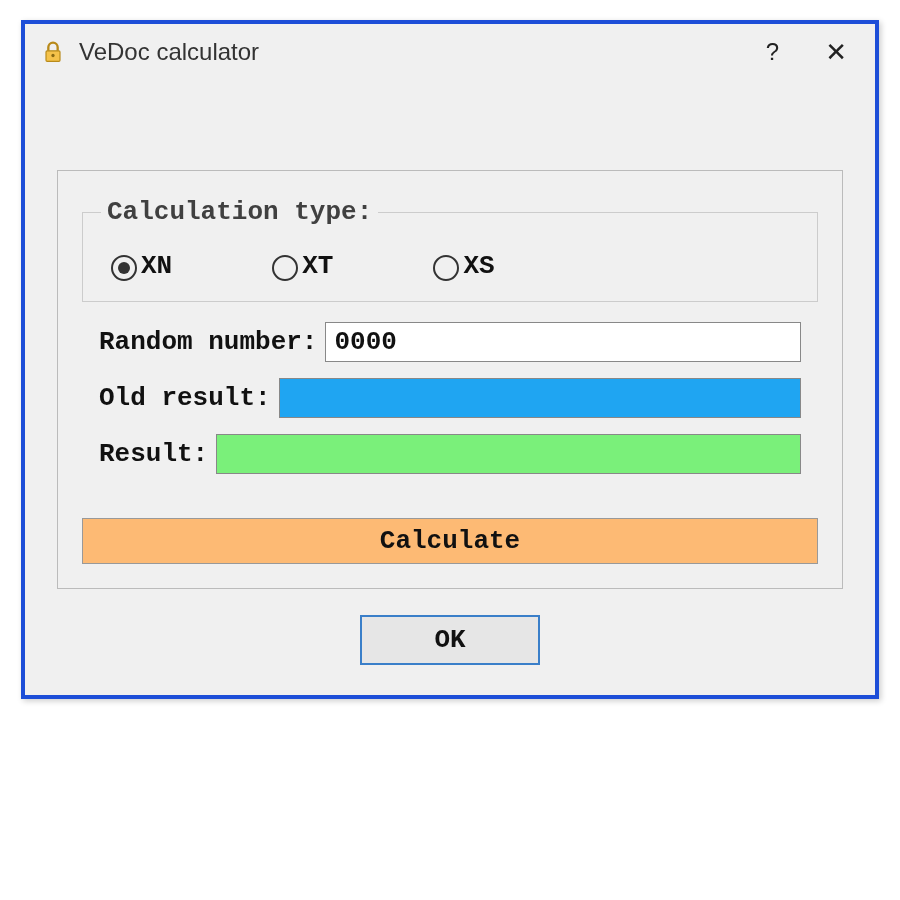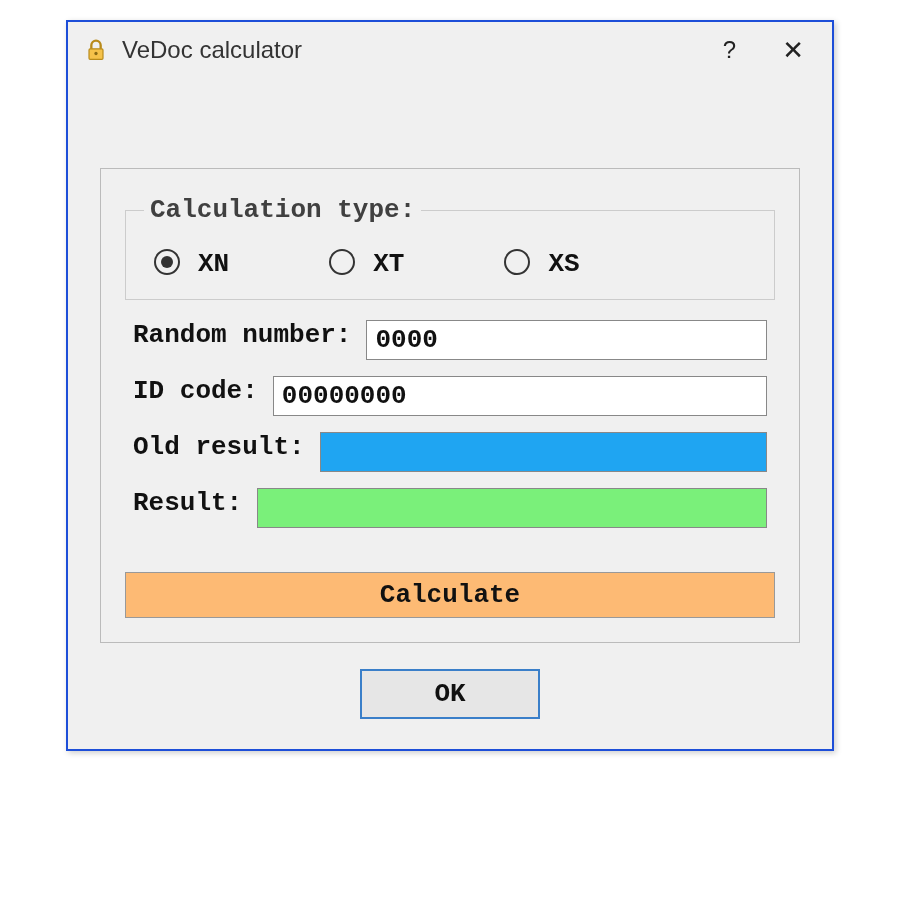--- a/index.html
+++ b/index.html
@@ -6,23 +6,23 @@
     body {
       margin: 0;
       padding: 20px;
       background: #fff;
       font-family: "Courier New", monospace;
       display: flex;
       justify-content: center;
       align-items: flex-start;
     }
     .dialog {
-      width: 768px;
-      background: #f0f0f0;
-      border: 2px solid #1d4ed8;
+      width: 858px;
+      background: #f0f0f0;
+      border: 4px solid #1d4ed8;
       box-shadow: 2px 2px 6px rgba(0,0,0,0.2);
     }
     .titlebar {
       display: flex;
       align-items: center;
       padding: 8px 14px;
       height: 56px;
     }
     .titlebar-icon {
       width: 28px;
@@ -84,22 +84,22 @@
       padding: 0 6px;
     }
     .radio-row {
       display: flex;
       gap: 100px;
       padding: 10px 10px 2px 10px;
       align-items: center;
     }
     .radio-item {
       display: flex;
-      align-items: flex-start;
-      gap: 18px;
+      align-items: flex-end;
+      gap: 4px;
       cursor: pointer;
     }
     .radio-circle {
       width: 26px;
       height: 26px;
       border: 2px solid #333;
       border-radius: 50%;
       display: flex;
       align-items: center;
       justify-content: center;
@@ -112,22 +112,23 @@
       border-radius: 50%;
     }
     .radio-label {
       font-family: "Courier New", monospace;
       font-weight: bold;
       font-size: 26px;
       color: #111;
     }
     .form-row {
       display: flex;
-      margin: 16px 8px;
-      gap: 15px;
+      align-items: center;
+      margin: 16px 17px;
+      gap: 8px;
     }
     .form-label {
       font-family: "Courier New", monospace;
       font-weight: bold;
       font-size: 26px;
       color: #111;
       white-space: nowrap;
     }
     .text-input {
       flex: 1;
@@ -219,24 +220,20 @@
             <span class="radio-label">XS</span>
           </div>
         </div>
       </fieldset>
 
       <div class="form-row">
         <span class="form-label">Random number:</span>
         <input type="text" class="text-input" value="0000" style="">
       </div>
 
-      <div class="form-row">
-        <span class="form-label">ID code:</span>
-        <input type="text" class="text-input" value="00000000" style="">
-      </div>
 
       <div class="form-row">
         <span class="form-label">Old result:</span>
         <input type="text" class="result-input old-result" value="" style="">
       </div>
 
       <div class="form-row">
         <span class="form-label">Result:</span>
         <input type="text" class="result-input new-result" value="" style="">
       </div>

